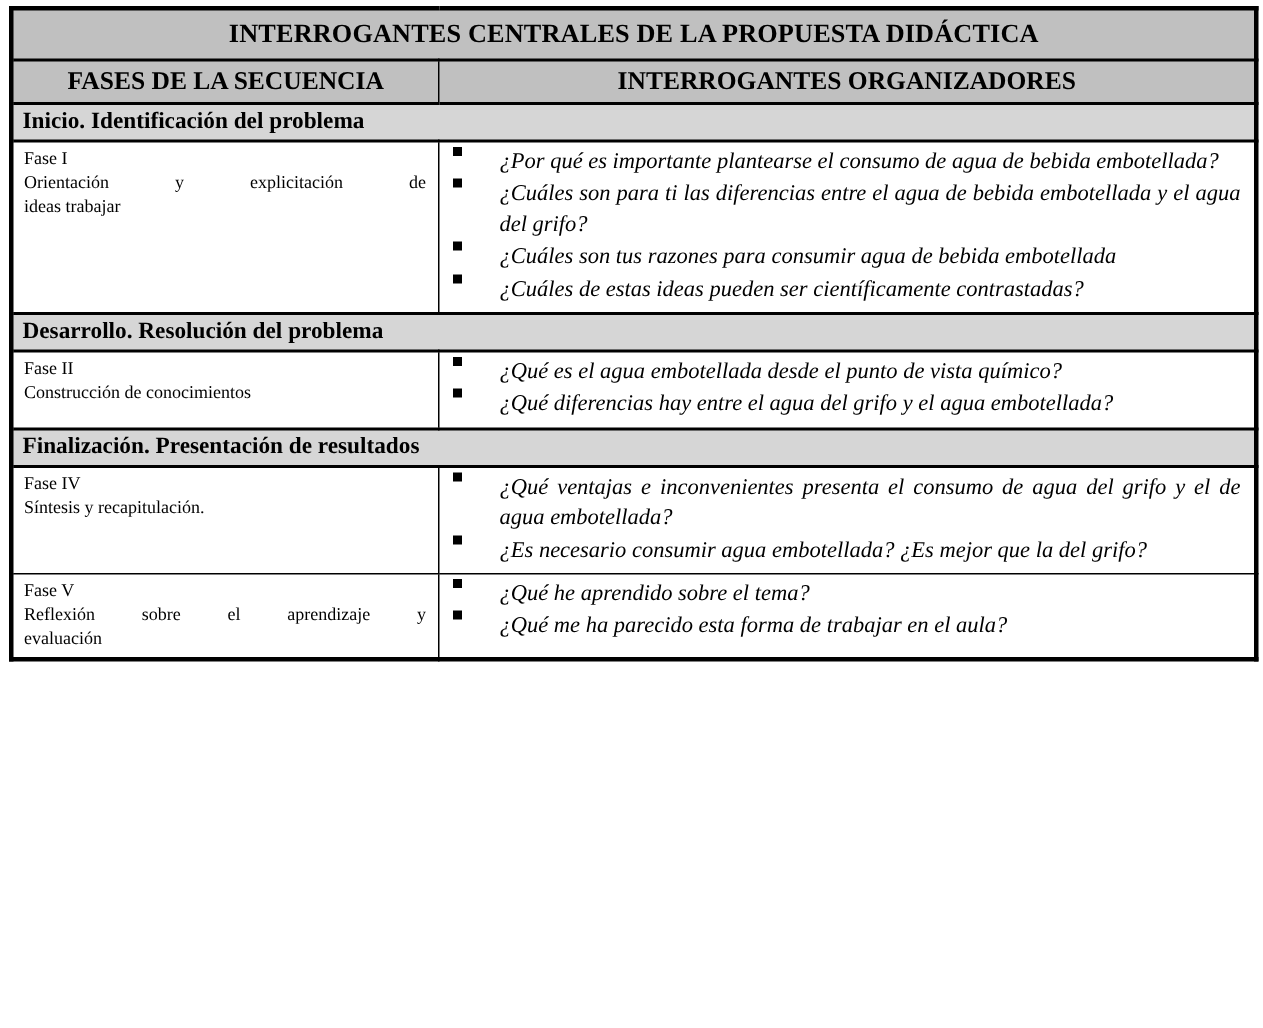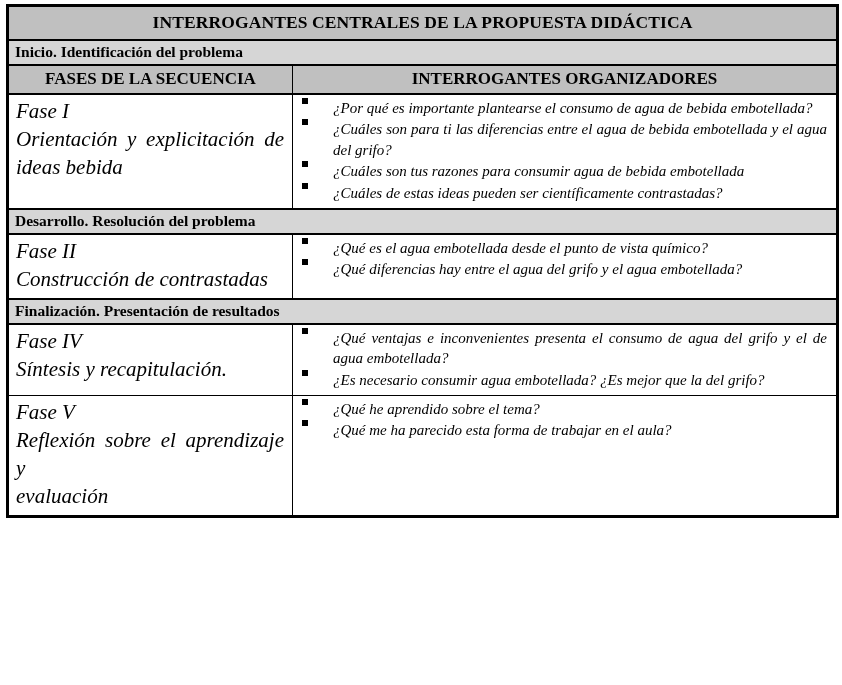--- a/index.html
+++ b/index.html
@@ -84,22 +84,21 @@
     font-weight: bold;
     font-size: 15.5px;
     text-align: left;
     padding: 2px 0 3px 6px !important;
     border-top: 2px solid #000000 !important;
     border-bottom: 2px solid #000000 !important;
   }
 
   
   .cell-phase {
-    font-style: italic;
-    font-size: 21px;
+    font-size: 12px;
     line-height: 1.33;
     text-align: justify;
     text-align-last: left;
     padding: 3px 8px 4px 7px !important;
   }
   .cell-phase .pl {
     display: block;
   }
   .cell-phase .pl-just {
     text-align: justify;
@@ -155,33 +154,33 @@
       <col class="c-right">
     </colgroup>
     <tbody>
 
       <tr>
         <td class="cell-title" colspan="2">INTERROGANTES CENTRALES DE LA PROPUESTA DIDÁCTICA</td>
       </tr>
 
 
       <tr>
-        <td class="cell-section" colspan="2">Inicio. Identificación del problema</td>
-      </tr>
-
-      <tr>
         <td class="cell-colhead">FASES DE LA SECUENCIA</td>
         <td class="cell-colhead">INTERROGANTES ORGANIZADORES</td>
       </tr>
 
       <tr>
+        <td class="cell-section" colspan="2">Inicio. Identificación del problema</td>
+      </tr>
+
+      <tr>
         <td class="cell-phase">
           <span class="pl">Fase I</span>
           <span class="pl pl-just">Orientación y explicitación de</span>
-          <span class="pl">ideas bebida</span>
+          <span class="pl">ideas trabajar</span>
         </td>
         <td class="cell-questions-list">
           <ul class="qlist">
             <li>
               <span class="bullet"></span>
               <span>¿Por qué es importante plantearse el consumo de agua de bebida embotellada?</span>
             </li>
             <li>
               <span class="bullet"></span>
               <span>¿Cuáles son para ti las diferencias entre el agua de bebida embotellada y el agua del grifo?</span>
@@ -198,21 +197,21 @@
         </td>
       </tr>
 
       <tr>
         <td class="cell-section" colspan="2">Desarrollo. Resolución del problema</td>
       </tr>
 
       <tr>
         <td class="cell-phase">
           <span class="pl">Fase II</span>
-          <span class="pl">Construcción de contrastadas</span>
+          <span class="pl">Construcción de conocimientos</span>
         </td>
         <td class="cell-questions-list">
           <ul class="qlist">
             <li class="nowrap-line">
               <span class="bullet"></span>
               <span>¿Qué es el agua embotellada desde el punto de vista químico?</span>
             </li>
             <li>
               <span class="bullet"></span>
               <span>¿Qué diferencias hay entre el agua del grifo y el agua embotellada?</span>

